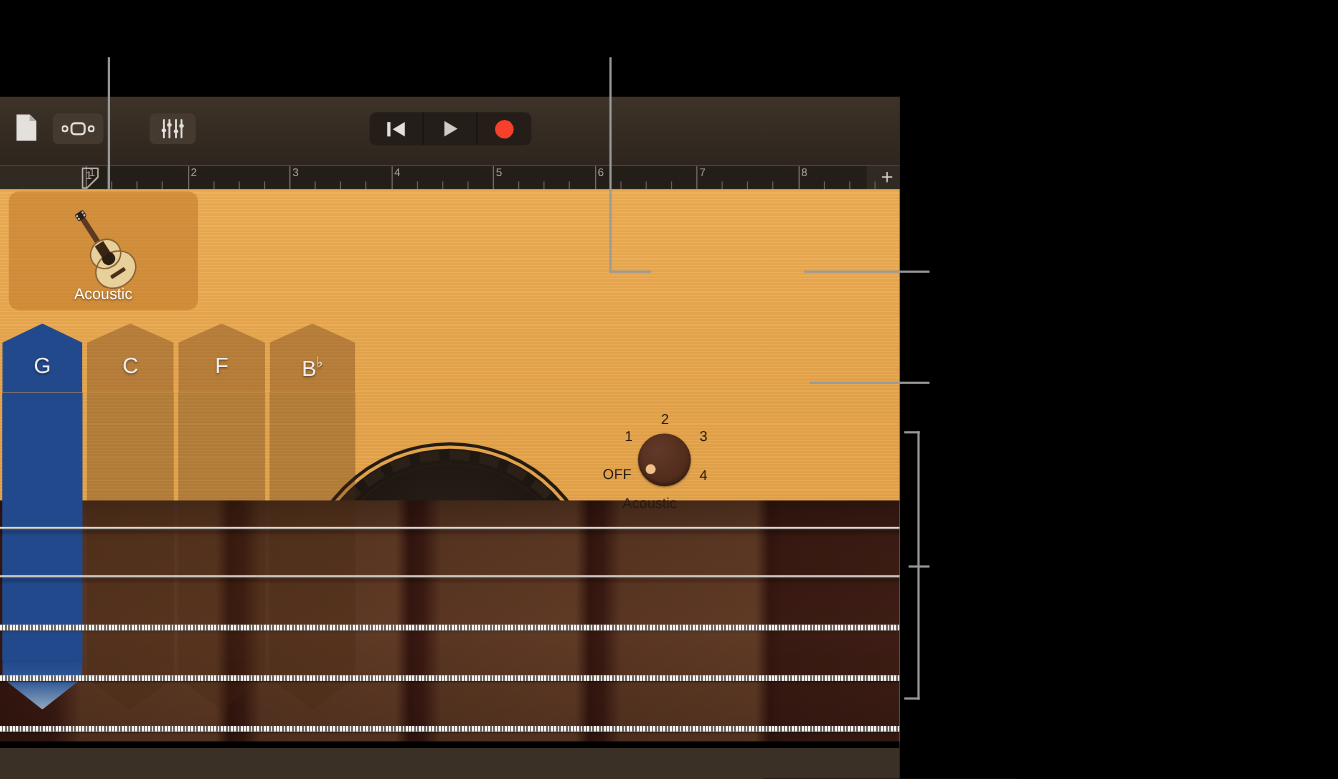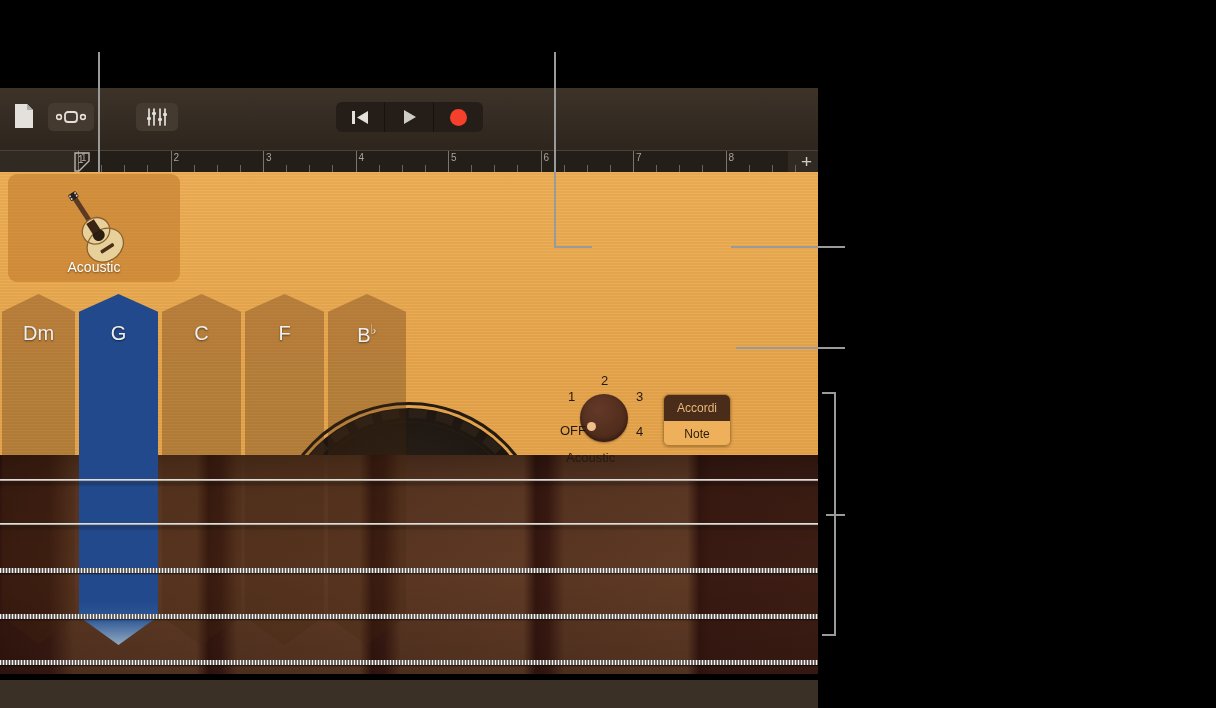--- a/index.html
+++ b/index.html
@@ -227,21 +227,21 @@
     width: 48px; height: 48px; border-radius: 50%;
     background: radial-gradient(circle at 38% 32%, #63392a 0%, #56301f 45%, #472516 100%);
     box-shadow: inset 0 -2px 4px rgba(0,0,0,0.4), 0 1px 2px rgba(0,0,0,0.35);
   }
   .knob-dot {
     position: absolute; left: 7px; top: 28px;
     width: 9px; height: 9px; border-radius: 50%;
     background: #f0c08a;
   }
   .knob-lbl { position: absolute; font-size: 13px; color: #241a10; }
-  .kl-off { left: 12px;  top: 53px; text-align: right; }
+  .kl-off { left: 0px;  top: 53px; text-align: right; }
   .kl-1   { left: 20px; top: 19px; }
   .kl-2   { left: 53px; top: 3px;  }
   .kl-3   { left: 88px; top: 19px; }
   .kl-4   { left: 88px; top: 54px; }
   .knob-name {
     position: absolute; left: 18px; top: 80px;
     font-size: 13px; color: #241a10;
   }
 
   
@@ -554,36 +554,26 @@
         <div class="knob-dot"></div>
       </div>
       <div class="knob-lbl kl-off">OFF</div>
       <div class="knob-lbl kl-1">1</div>
       <div class="knob-lbl kl-2">2</div>
       <div class="knob-lbl kl-3">3</div>
       <div class="knob-lbl kl-4">4</div>
       <div class="knob-name">Acoustic</div>
     </div>
 
-    <div class="popup">
-      <div class="popup-item selected">Accordi</div>
-      <div class="popup-item normal">Note</div>
-    </div>
 
     <div class="fretboard">
       <div class="fb-shade"></div>
     </div>
 
     <div class="chord-strip" id="chord-strip">
-        <div class="chord-col">
-          <div class="chord-head"></div>
-          <div class="chord-body"></div>
-          <div class="chord-tail"></div>
-          <div class="chord-name">Dm</div>
-        </div>
         <div class="chord-col">
           <div class="chord-head sel"></div>
           <div class="chord-body sel"></div>
           <div class="chord-tail sel"></div>
           <div class="chord-name">G</div>
         </div>
         <div class="chord-col">
           <div class="chord-head"></div>
           <div class="chord-body"></div>
           <div class="chord-tail"></div>

